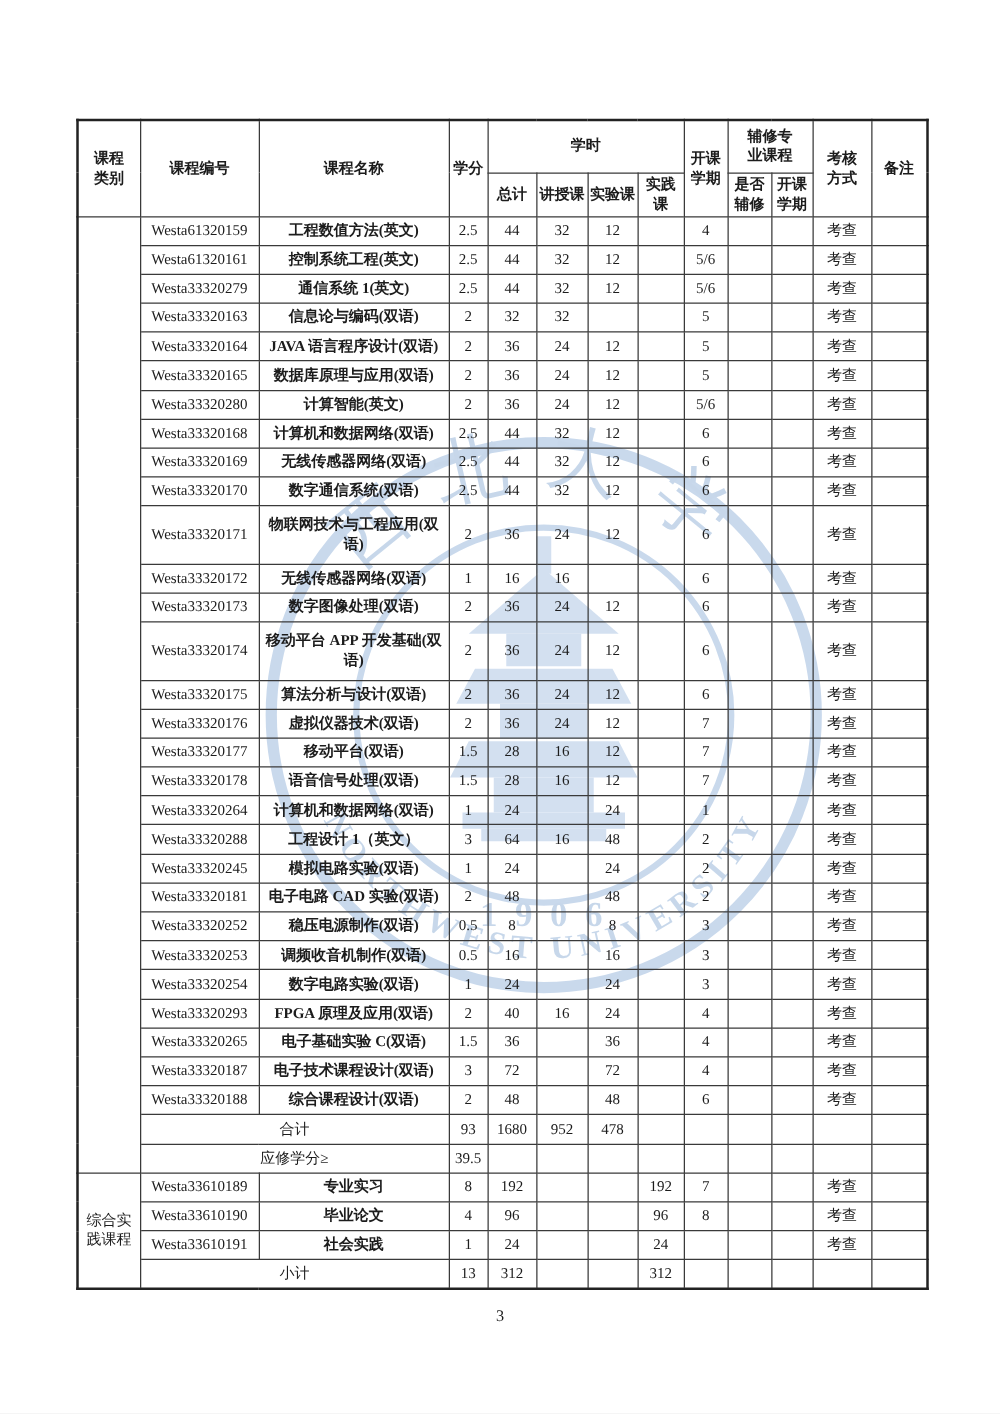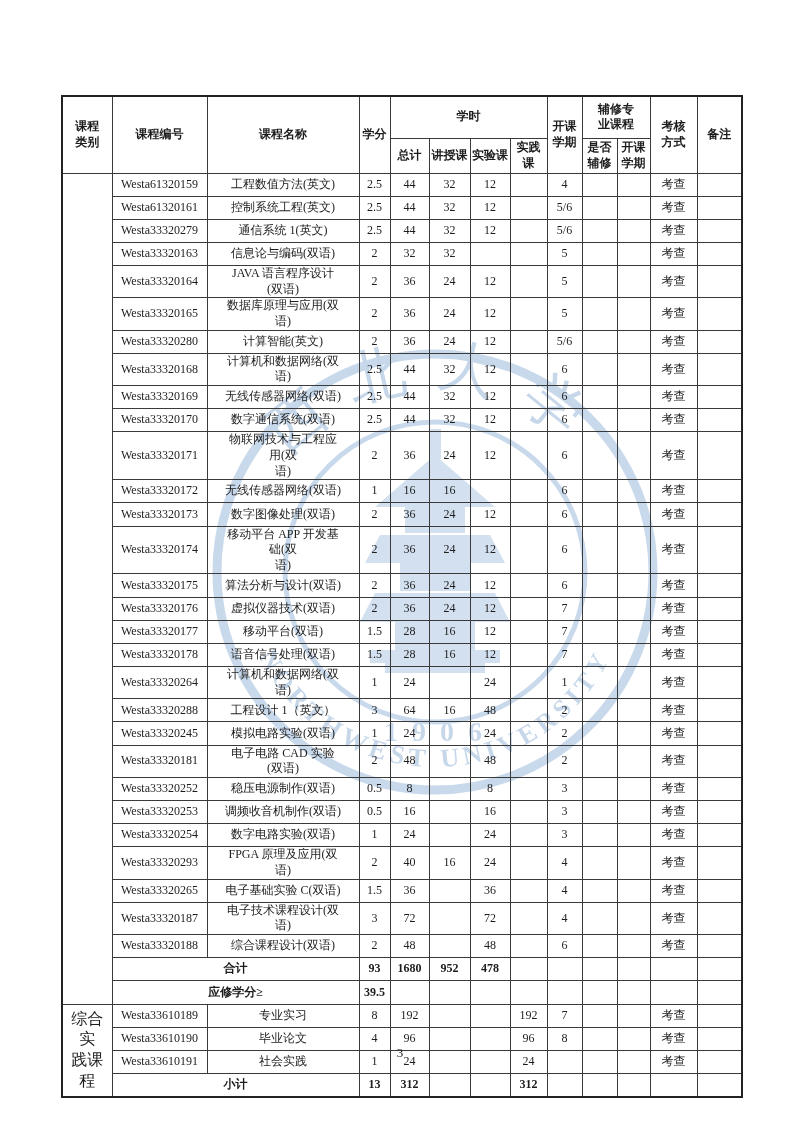--- a/index.html
+++ b/index.html
@@ -33,23 +33,23 @@
     overflow:hidden;
     font-weight:normal;
   }
   thead th{font-weight:bold;}
   thead tr.h1{height:42px;}
   thead tr.h2{height:35px;}
   tbody tr{height:23.2px;}
   tbody tr.tall{height:46.4px;}
   tbody tr.section-start td,
   tbody tr.thick-top td{border-top:1.6px solid #222;}
-  td.b{font-weight:bold;margin-left:20px;}
-  td.name{padding:0 17px;}
-  td.cat{font-size:16px;}
+  td.b{font-weight:normal;margin-left:20px;}
+  td.name{padding:0 2px;font-weight:bold;}
+  td.cat{font-size:12px;}
   .page-number{
     position:absolute;top:1045px;left:0;width:100%;
     text-align:center;font-size:13px;z-index:1;
   }
   col.c-cat{width:50px;}  col.c-code{width:95px;} col.c-name{width:152px;}
   col.c-credit{width:31px;} col.c-total{width:39px;} col.c-lecture{width:41px;}
   col.c-lab{width:40px;} col.c-practice{width:37px;} col.c-sem{width:35px;}
   col.c-minor{width:35px;} col.c-minorsem{width:33px;} col.c-assess{width:47px;}
   col.c-remark{width:45px;}
 </style>

